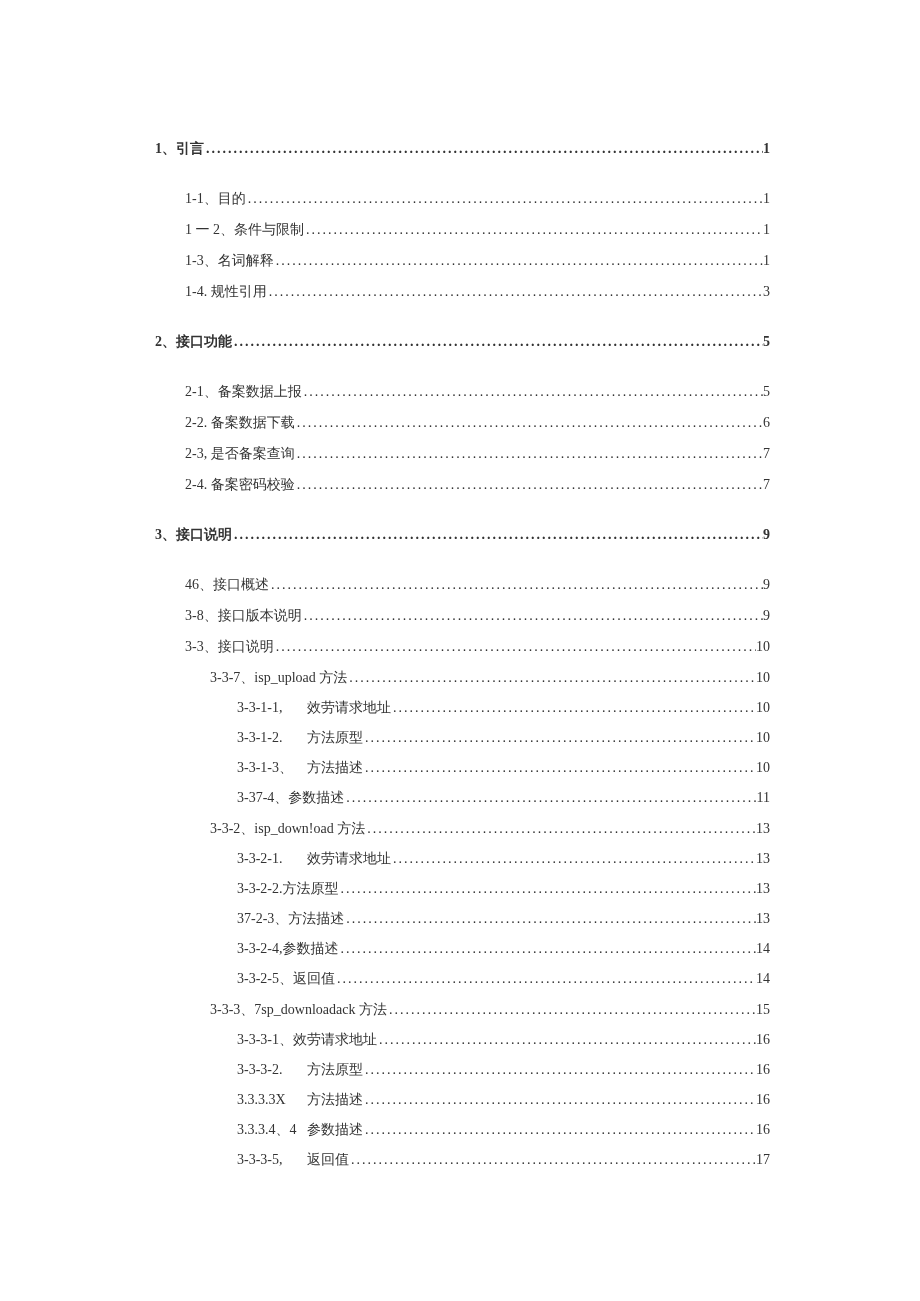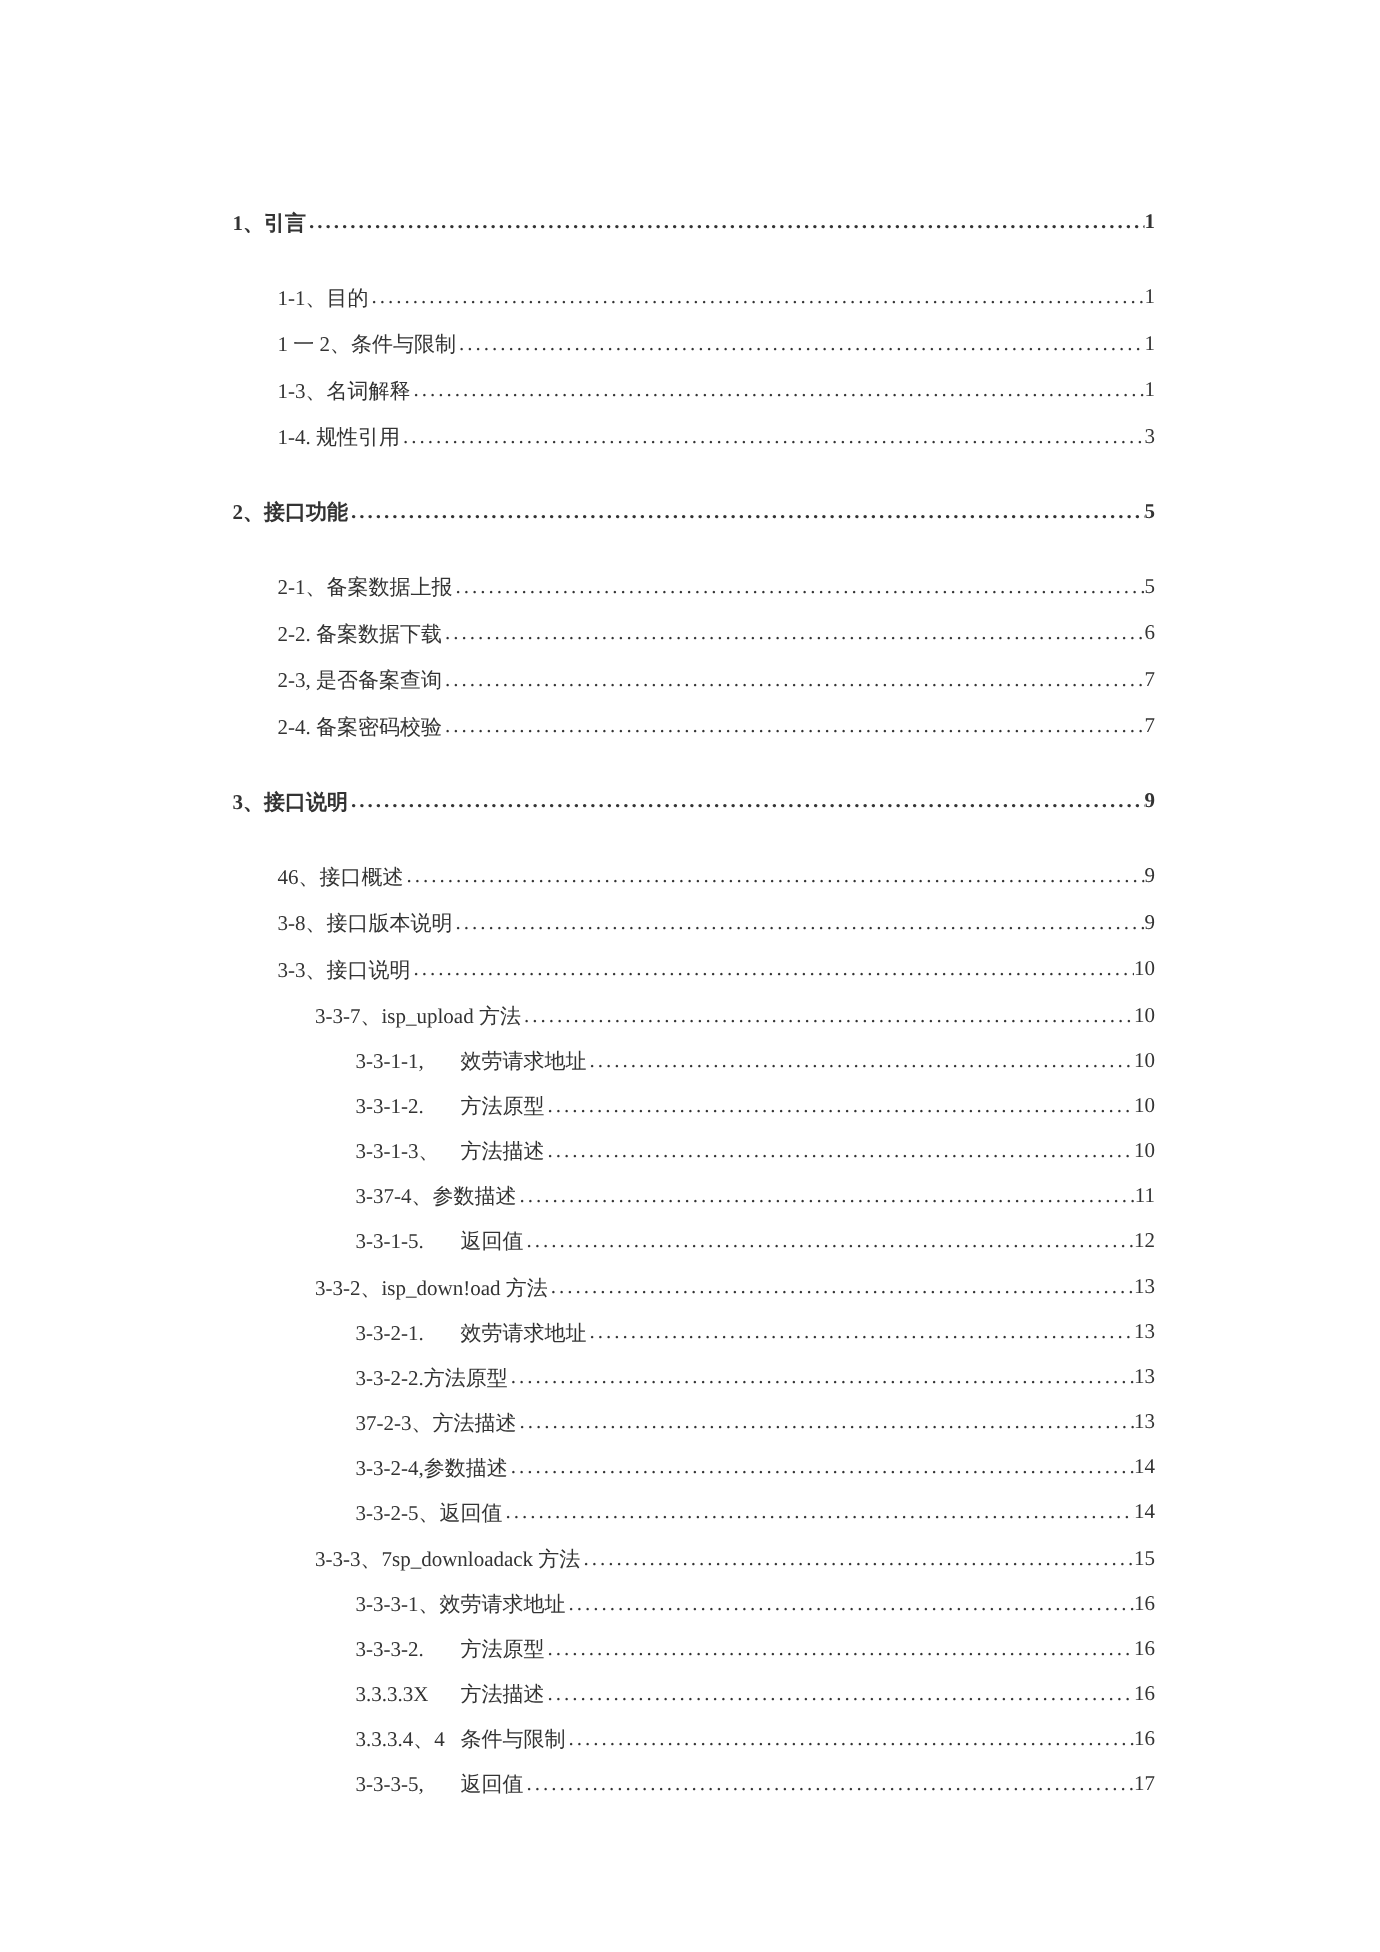--- a/index.html
+++ b/index.html
@@ -145,25 +145,20 @@
       <div class="toc-line indent-3 tight">
         <span class="label"><span class="num-col">3-3-1-3、</span><span>方法描述</span></span>
         <span class="dots"></span>
         <span class="pageno">10</span>
       </div>
       <div class="toc-line indent-3 tight">
         <span class="label">3-37-4、参数描述</span>
         <span class="dots"></span>
         <span class="pageno">11</span>
       </div>
-      <div class="toc-line indent-3 tight">
-        <span class="label"><span class="num-col">3-3-1-5.</span><span>返回值</span></span>
-        <span class="dots"></span>
-        <span class="pageno">12</span>
-      </div>
       <div class="toc-line indent-2 line-gap italic">
         <span class="label">3-3-2、isp_down!oad 方法</span>
         <span class="dots"></span>
         <span class="pageno">13</span>
       </div>
       <div class="toc-line indent-3 tight">
         <span class="label"><span class="num-col">3-3-2-1.</span><span>效劳请求地址</span></span>
         <span class="dots"></span>
         <span class="pageno">13</span>
       </div>
@@ -201,21 +196,21 @@
         <span class="label"><span class="num-col">3-3-3-2.</span><span>方法原型</span></span>
         <span class="dots"></span>
         <span class="pageno">16</span>
       </div>
       <div class="toc-line indent-3 tight">
         <span class="label"><span class="num-col">3.3.3.3X</span><span>方法描述</span></span>
         <span class="dots"></span>
         <span class="pageno">16</span>
       </div>
       <div class="toc-line indent-3 tight">
-        <span class="label"><span class="num-col">3.3.3.4、4</span><span>条件与限制</span></span>
+        <span class="label"><span class="num-col">3.3.3.4、4</span><span>参数描述</span></span>
         <span class="dots"></span>
         <span class="pageno">16</span>
       </div>
       <div class="toc-line indent-3 tight">
         <span class="label"><span class="num-col">3-3-3-5,</span><span>返回值</span></span>
         <span class="dots"></span>
         <span class="pageno">17</span>
       </div>
     </div>
 </div>

